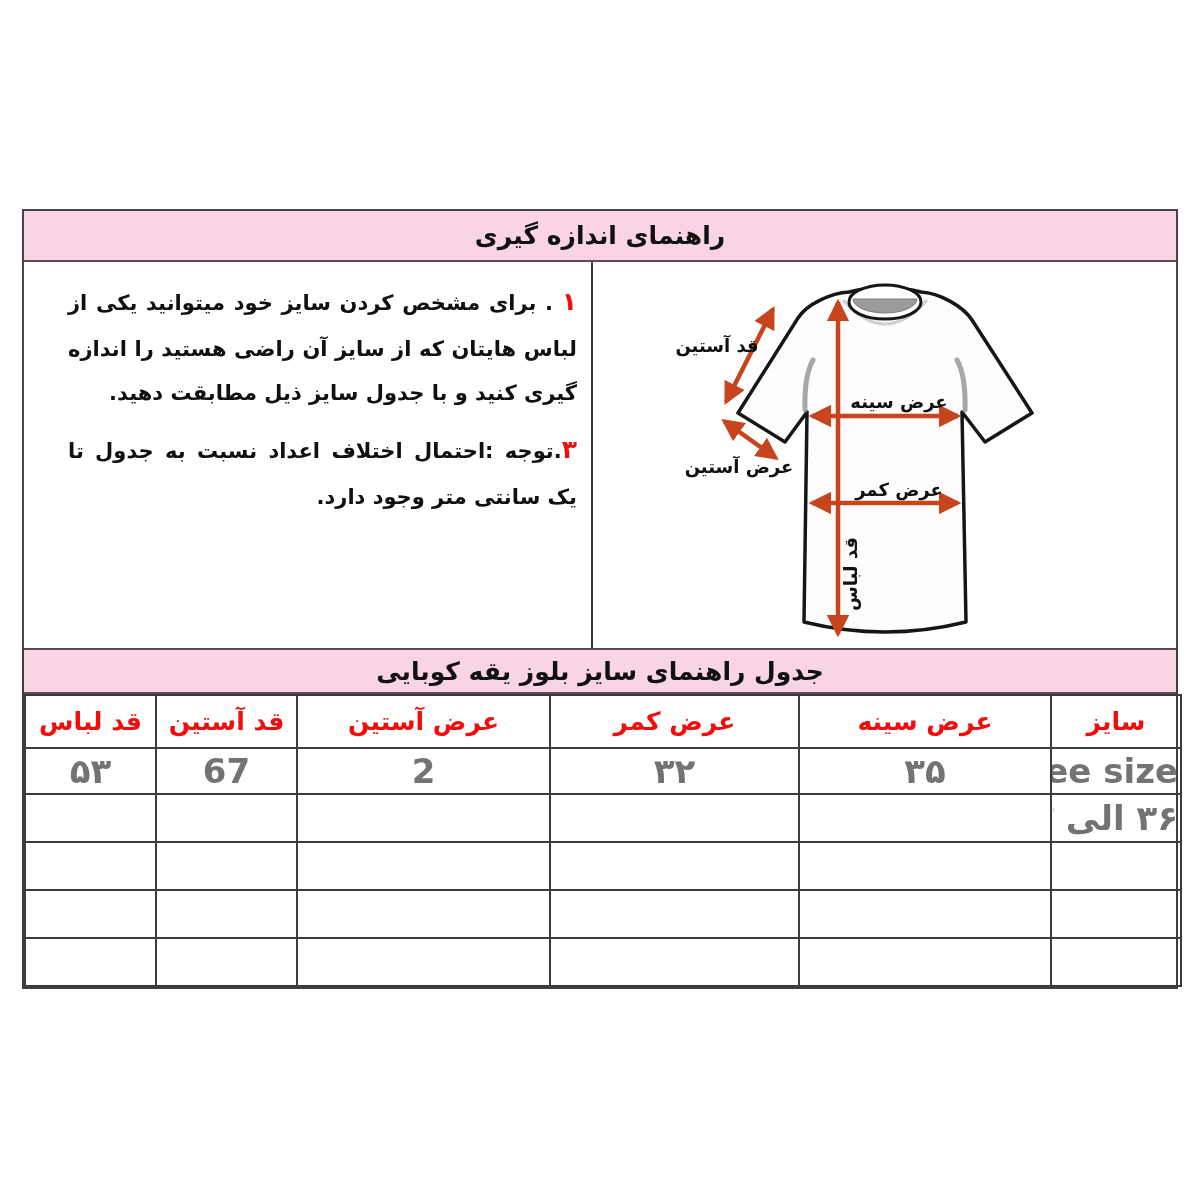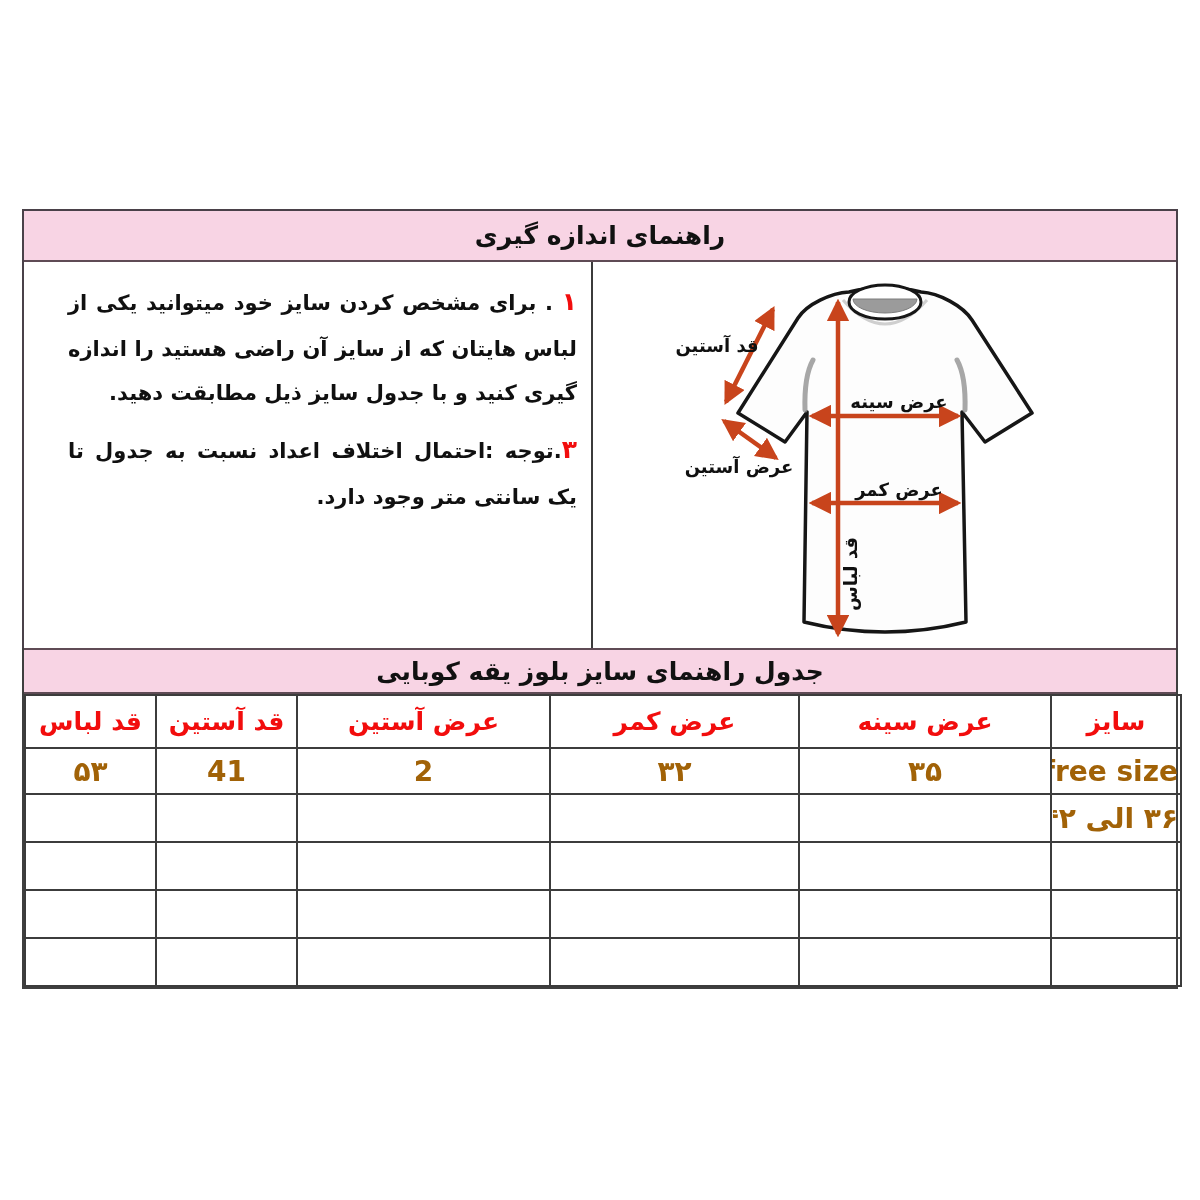--- a/index.html
+++ b/index.html
@@ -34,21 +34,21 @@
   
   table.size{
     width:100%;border-collapse:collapse;table-layout:fixed;direction:rtl;
     font-family:"DejaVu Sans",sans-serif;
   }
   table.size th,table.size td{
     border:2px solid #3c3c3c;text-align:center;vertical-align:middle;
     overflow:hidden;white-space:nowrap;padding:0 2px;box-sizing:border-box;
   }
   table.size th{color:#f20d0d;font-size:25px;font-weight:bold;height:53px;}
-  table.size td{color:#a16207;font-size:28px;font-weight:bold;height:46px;}
+  table.size td{color:#737373;font-size:34px;font-weight:bold;height:46px;}
   table.size tr.r2 td{height:48px;border-radius:14px;}
   table.size tr.r3 td,table.size tr.r4 td,table.size tr.r5 td{height:48px;}
   td.latin{font-size:23px;}
   td.range{font-size:22px;}
 </style>
 </head>
 <body>
 
 <div class="page">
 
@@ -119,21 +119,21 @@
         <th>عرض کمر</th>
         <th>عرض آستین</th>
         <th>قد آستین</th>
         <th>قد لباس</th>
       </tr>
       <tr class="r1">
         <td class="latin">free size</td>
         <td>۳۵</td>
         <td>۳۲</td>
         <td>2</td>
-        <td>41</td>
+        <td>67</td>
         <td>۵۳</td>
       </tr>
       <tr class="r2">
         <td class="range">۳۶ الی ۴۲</td>
         <td></td>
         <td></td>
         <td></td>
         <td></td>
         <td></td>
       </tr>

